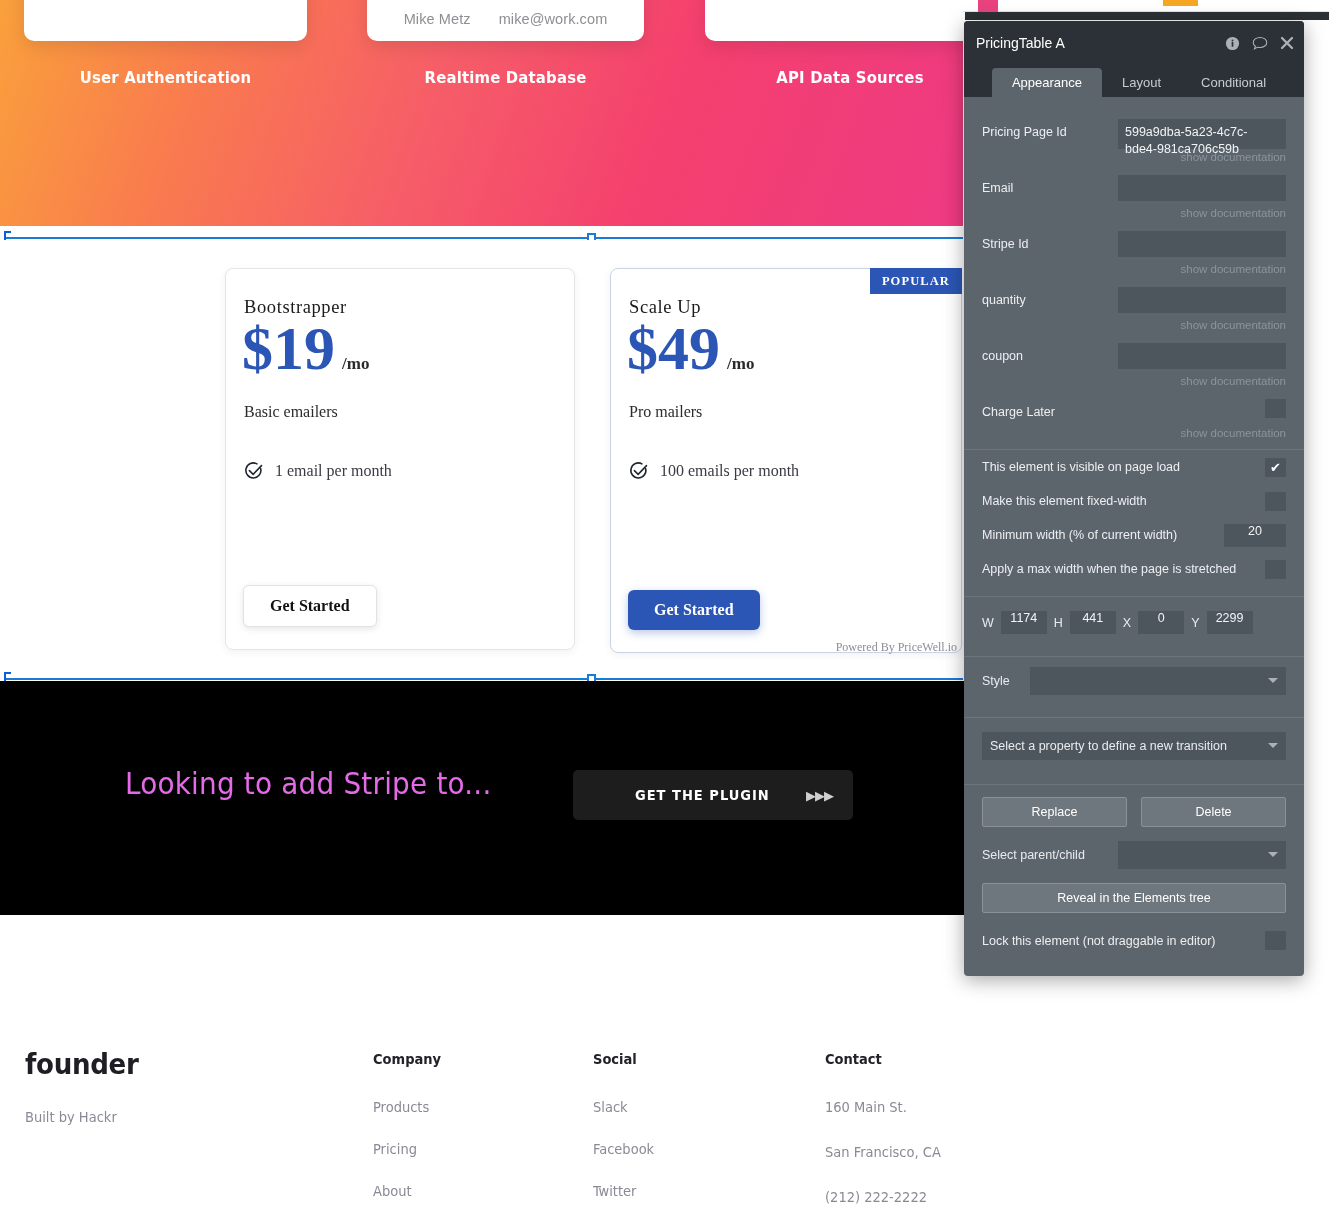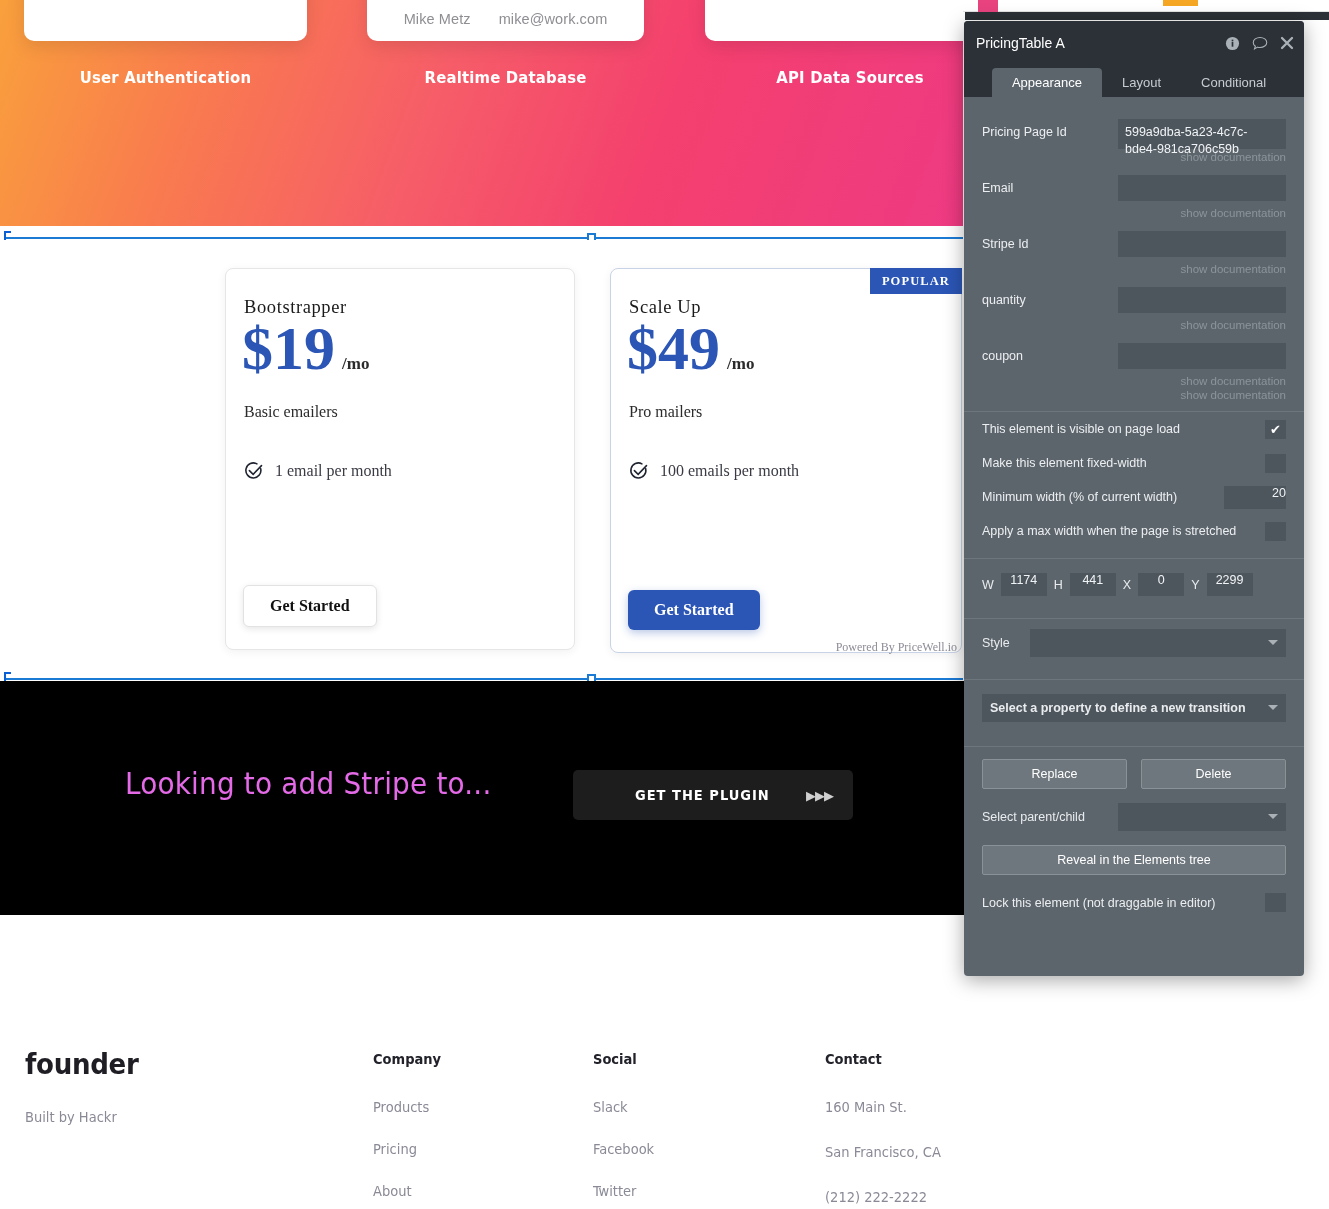--- a/index.html
+++ b/index.html
@@ -134,28 +134,28 @@
   .finput.two-line { height:30px; }
   .fdoc { text-align:right; color:#8b949b; font-size:11.5px; margin-top:2px; cursor:pointer; }
   .fcheck { width:21px; height:19px; background:#4e565d; margin-left:auto; cursor:pointer;
     display:flex; align-items:center; justify-content:center; color:#ffffff; font-size:13px; }
 
   .divider { height:1px; background:#6e767d; margin:10px -18px 0 -18px; }
 
   .crow { display:flex; align-items:center; min-height:34px; }
   .clabel { flex:1; color:#eceff1; font-size:12.5px; }
   .num-field { width:62px; height:23px; background:#4e565d; color:#f1f4f6; border:none;
-     font-size:12.5px; text-align:right; font-family:"Liberation Sans", sans-serif; }
+     font-size:12.5px; text-align:center; font-family:"Liberation Sans", sans-serif; }
 
   .geom { display:flex; align-items:center; gap:7px; padding:14px 0 12px 0; }
   .geom-lab { color:#e9ecee; font-size:12.5px; }
   .geom-in { width:46px; height:23px; background:#4e565d; color:#f1f4f6; border:none;
      font-size:12.5px; text-align:center; font-family:"Liberation Sans", sans-serif; }
 
-  .sel-wrap { position:relative; background:#4e565d; height:28px; display:flex; align-items:center; padding:0 22px 0 8px; cursor:pointer; color:#e9ecee; font-size:12.5px;font-weight:bold; }
+  .sel-wrap { position:relative; background:#4e565d; height:28px; display:flex; align-items:center; padding:0 22px 0 8px; cursor:pointer; color:#e9ecee; font-size:12.5px; }
   .sel-wrap .caret { position:absolute; right:8px; top:11px; width:0; height:0; border-left:5px solid transparent; border-right:5px solid transparent; border-top:5px solid #aab2b8; }
 
   .style-row { display:flex; align-items:center; padding:10px 0 12px 0; }
   .style-lab { width:48px; color:#e9ecee; font-size:12.5px; }
   .style-sel { flex:1; }
 
   .btn-row { display:flex; gap:14px; padding:12px 0 0 0; }
   .pbtn { flex:1; height:30px; background:#6f777e; border:1px solid #8a9298; color:#ffffff;
      font-size:12.5px; cursor:pointer; font-family:"Liberation Sans", sans-serif; border-radius:2px; }
   .pbtn.wide { width:100%; flex:none; }
@@ -343,20 +343,24 @@
       <div class="fdoc">show documentation</div>
 
       <div class="frow">
         <span class="flabel">coupon</span>
         <div style="width:168px;">
           <div class="finput" style="height:26px;"></div>
         </div>
       </div>
       <div class="fdoc">show documentation</div>
 
+      <div class="frow" style="min-height:26px;">
+        <span class="flabel">Charge Later</span>
+        <span class="fcheck"></span>
+      </div>
       <div class="fdoc">show documentation</div>
 
       <div class="divider"></div>
 
       <div class="crow">
         <span class="clabel">This element is visible on page load</span>
         <span class="fcheck">✔</span>
       </div>
       <div class="crow">
         <span class="clabel">Make this element fixed-width</span>

